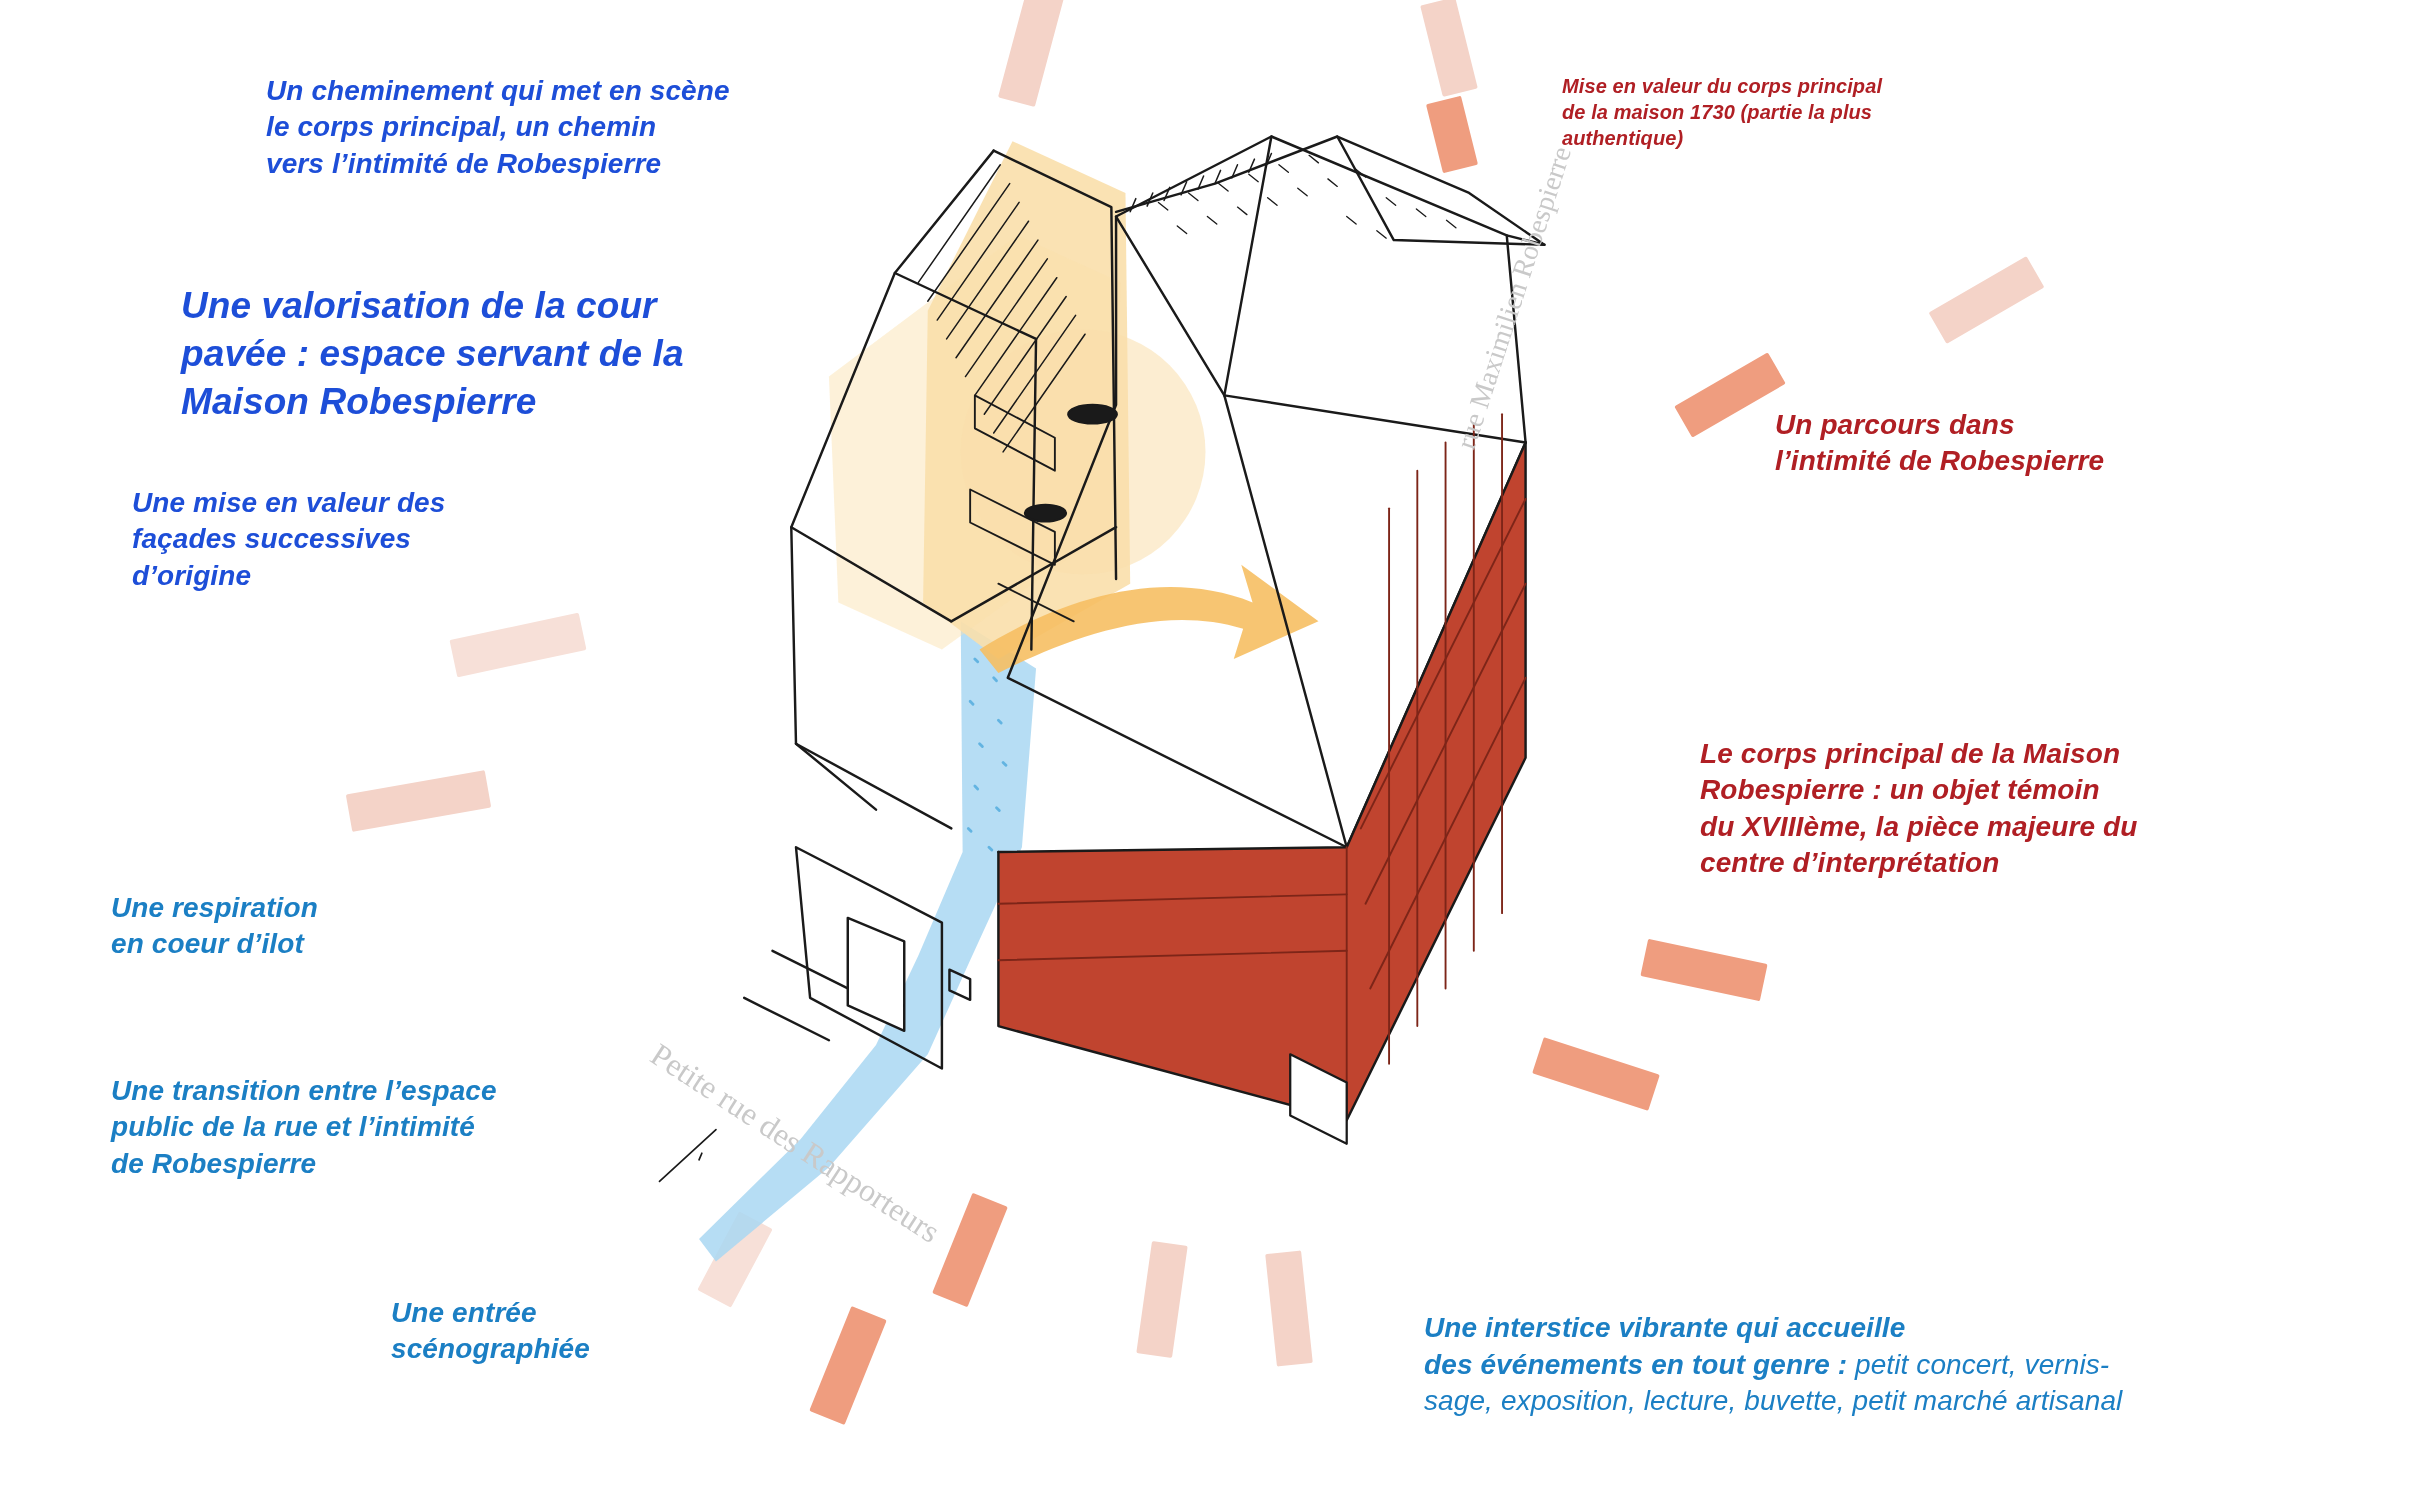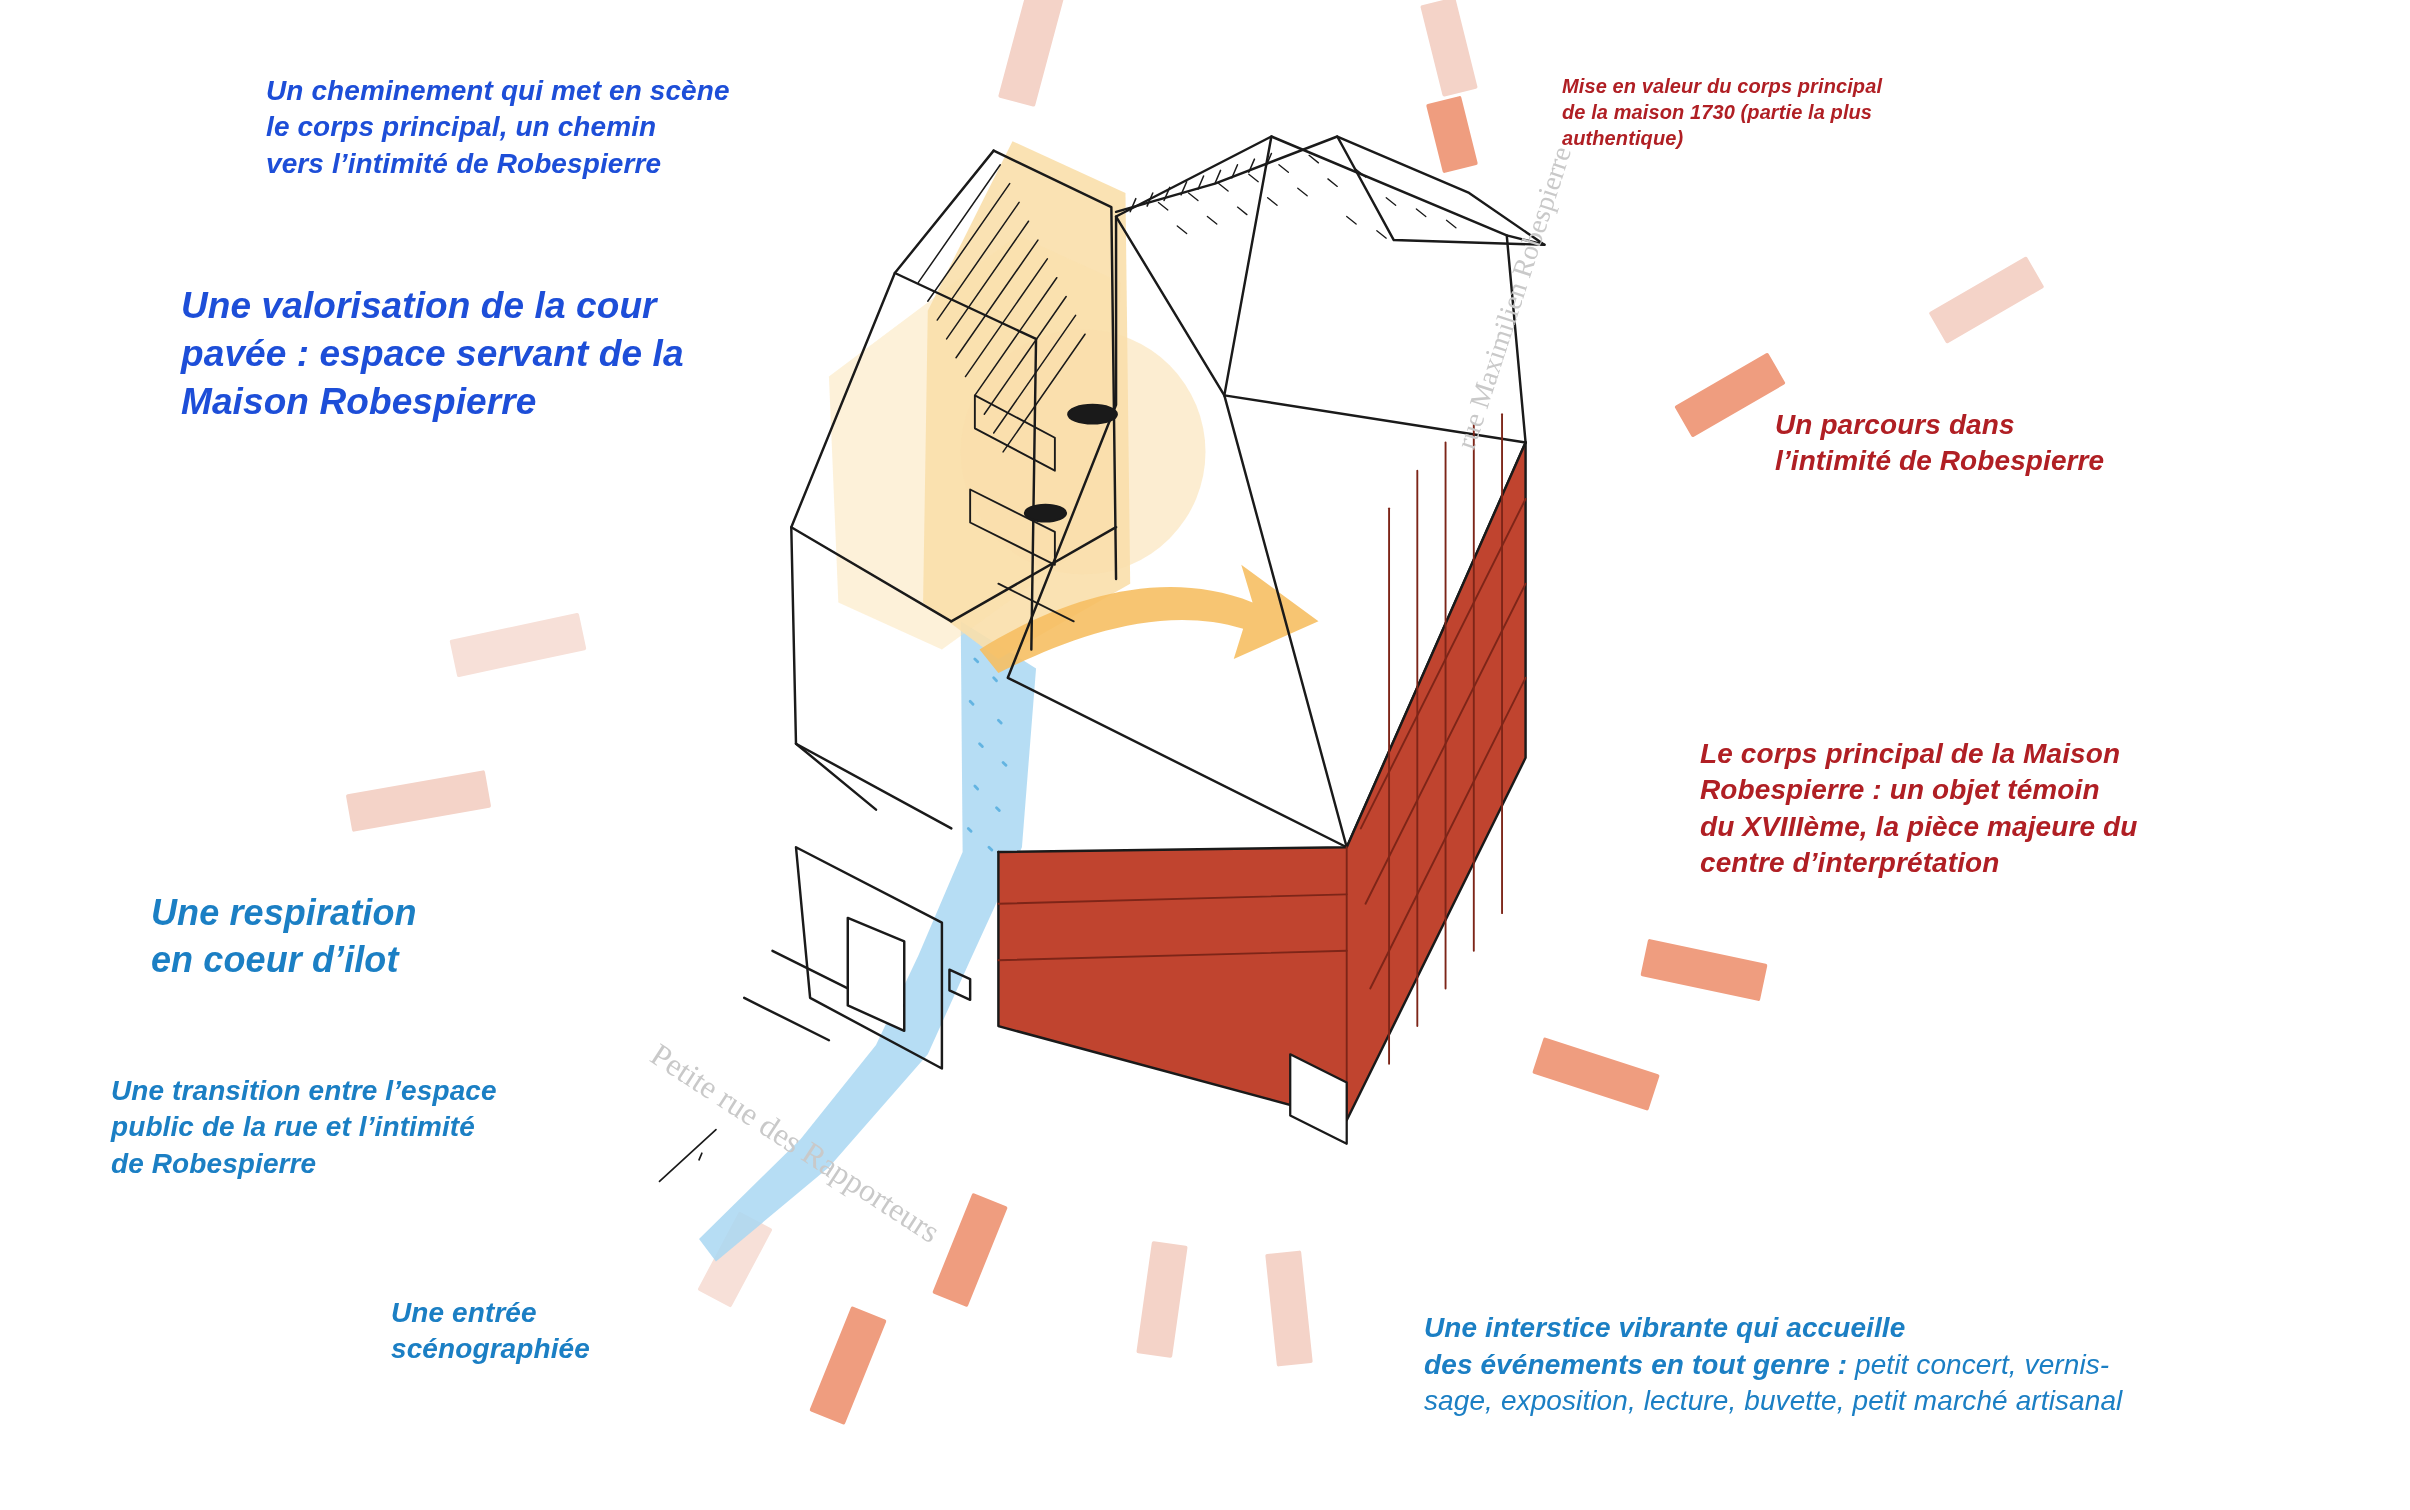--- a/index.html
+++ b/index.html
@@ -192,22 +192,25 @@
   <div class="street" style="left:664px;top:1036px;font-size:32px;transform:rotate(33deg);transform-origin:left top;">Petite rue des Rapporteurs</div>
 
   <div class="note orange" style="left:266px;top:73px;width:621px;font-size:28px;">Un cheminement qui met en scène
 le corps principal, un chemin
 vers l’intimité de Robespierre</div>
 
   <div class="note orange" style="left:181px;top:282px;width:565px;font-size:37px;">Une valorisation de la cour
 pavée : espace servant de la
 Maison Robespierre</div>
 
-
-  <div class="note blue" style="left:111px;top:890px;width:490px;font-size:36px;margin-left:40px;">Une respiration
+  <div class="note orange" style="left:132px;top:485px;width:527px;font-size:28px;">Une mise en valeur des
+façades successives
+d’origine</div>
+
+  <div class="note blue" style="left:111px;top:890px;width:490px;font-size:28px;">Une respiration
 en coeur d’ilot</div>
 
   <div class="note blue" style="left:111px;top:1073px;width:546px;font-size:28px;">Une transition entre l’espace
 public de la rue et l’intimité
 de Robespierre</div>
 
   <div class="note blue" style="left:391px;top:1295px;width:443px;font-size:28px;">Une entrée
 scénographiée</div>
 
   <div class="note red" style="left:1535px;top:73px;width:640px;font-size:20px;margin-left:27px;">Mise en valeur du corps principal

